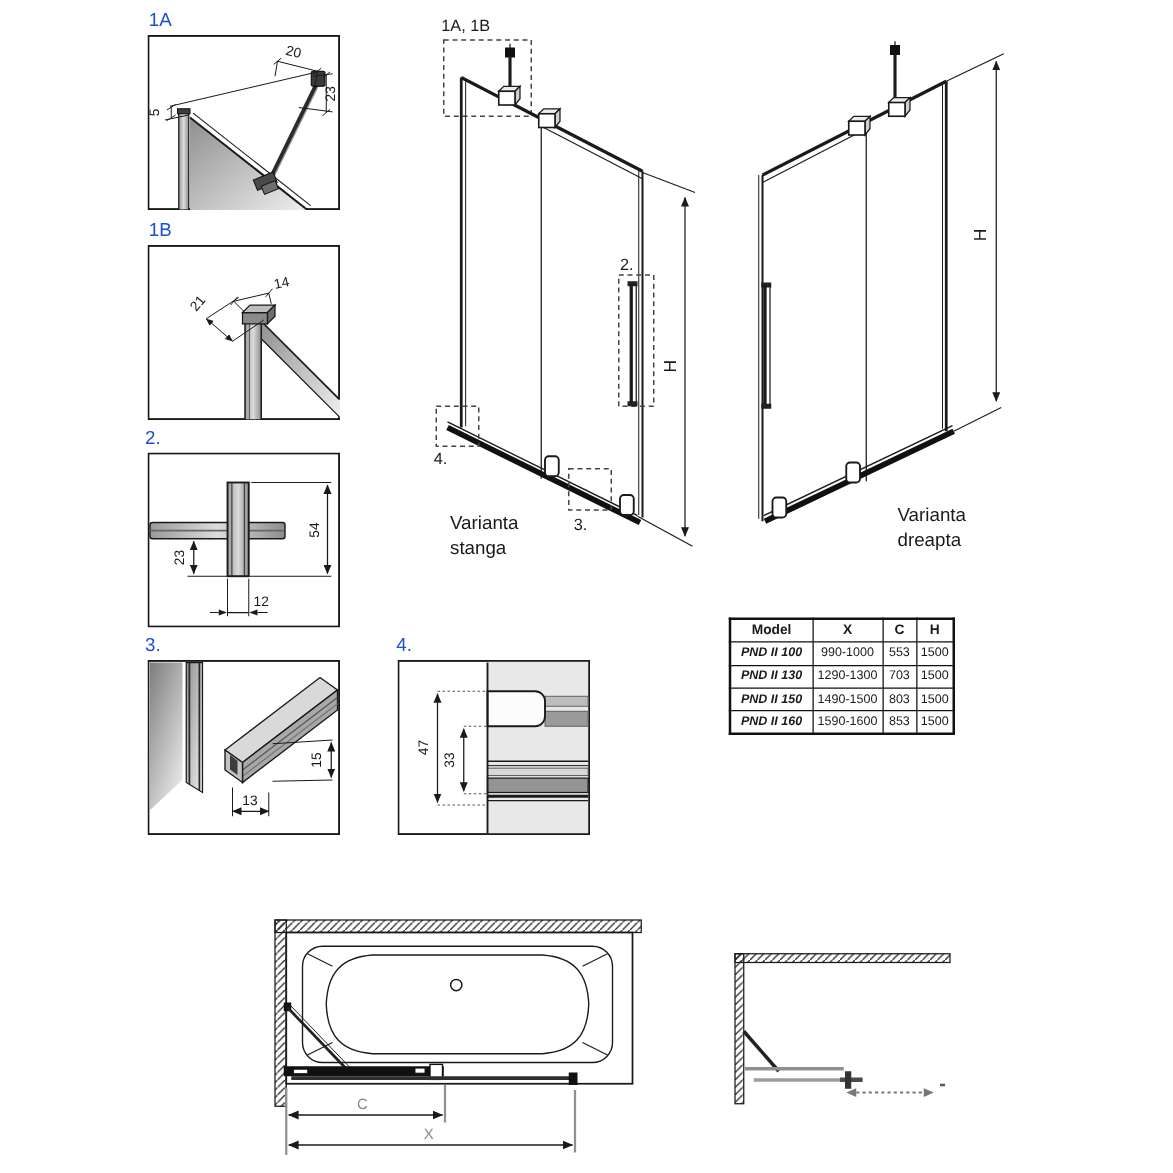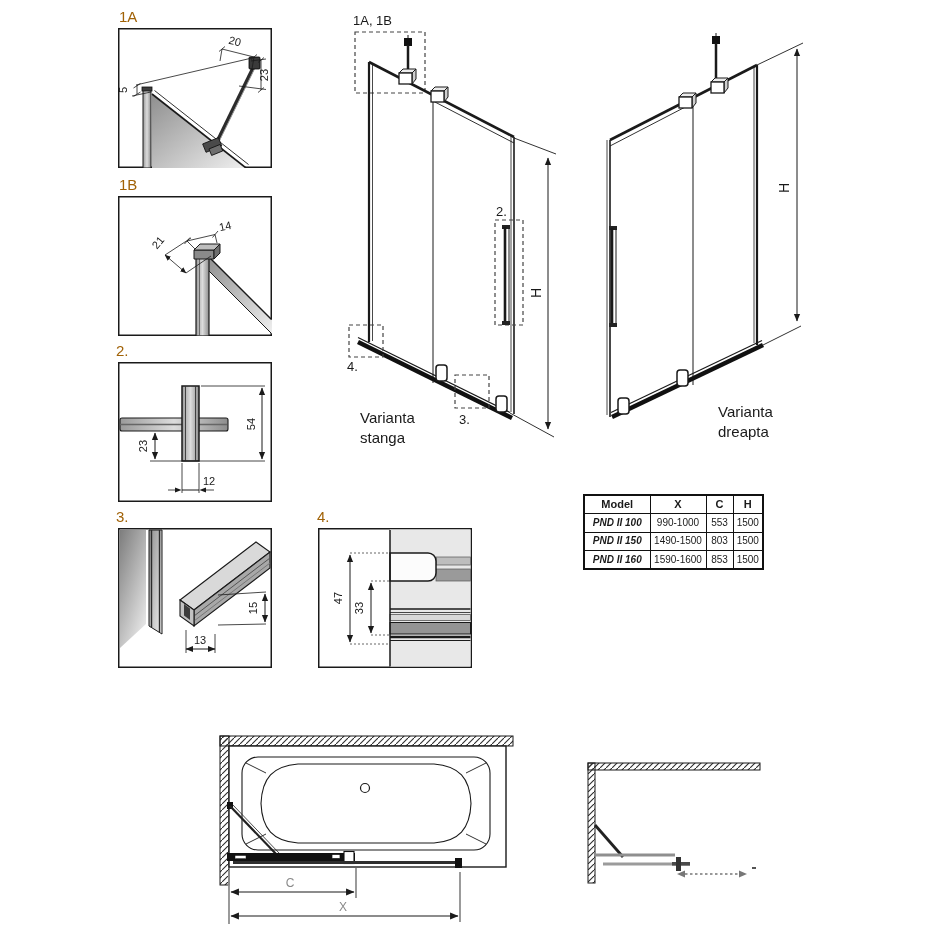--- a/index.html
+++ b/index.html
@@ -1,19 +1,19 @@
 <!DOCTYPE html>
 <html><head>
 <meta charset="utf-8">
 <style>
   html,body{margin:0;padding:0;background:#fff;}
   .canvas{position:relative;width:938px;height:938px;background:#fff;overflow:hidden;
           font-family:"Liberation Sans",sans-serif;color:#1a1a1a;}
   .abs{position:absolute;}
-  .dlabel{position:absolute;font-size:15px;color:#a16207;line-height:1;}
+  .dlabel{position:absolute;font-size:15px;color:#1d4ed8;line-height:1;}
   svg text{font-family:"Liberation Sans",sans-serif;fill:#1a1a1a;}
   .dimtxt{font-size:11px;}
   .calltxt{font-size:13px;}
   .captxt{font-size:15px;}
   .graytxt{fill:#8a8a8a;font-size:12px;}
   table.spec{border-collapse:collapse;border:2px solid #111;background:#fff;}
   table.spec th,table.spec td{border:1.2px solid #111;text-align:center;
       font-size:10px;padding:0 3px;height:17.3px;line-height:1;}
   table.spec th{font-weight:bold;font-size:11px;}
   table.spec td.model{font-weight:bold;font-style:italic;font-size:10px;}
@@ -327,20 +327,26 @@
       </tr>
     </thead>
     <tbody>
       <tr>
           <td class="model">PND II 100</td>
           <td>990-1000</td>
           <td>553</td>
           <td>1500</td>
         </tr>
       <tr>
+          <td class="model">PND II 130</td>
+          <td>1290-1300</td>
+          <td>703</td>
+          <td>1500</td>
+        </tr>
+      <tr>
           <td class="model">PND II 150</td>
           <td>1490-1500</td>
           <td>803</td>
           <td>1500</td>
         </tr>
       <tr>
           <td class="model">PND II 160</td>
           <td>1590-1600</td>
           <td>853</td>
           <td>1500</td>

